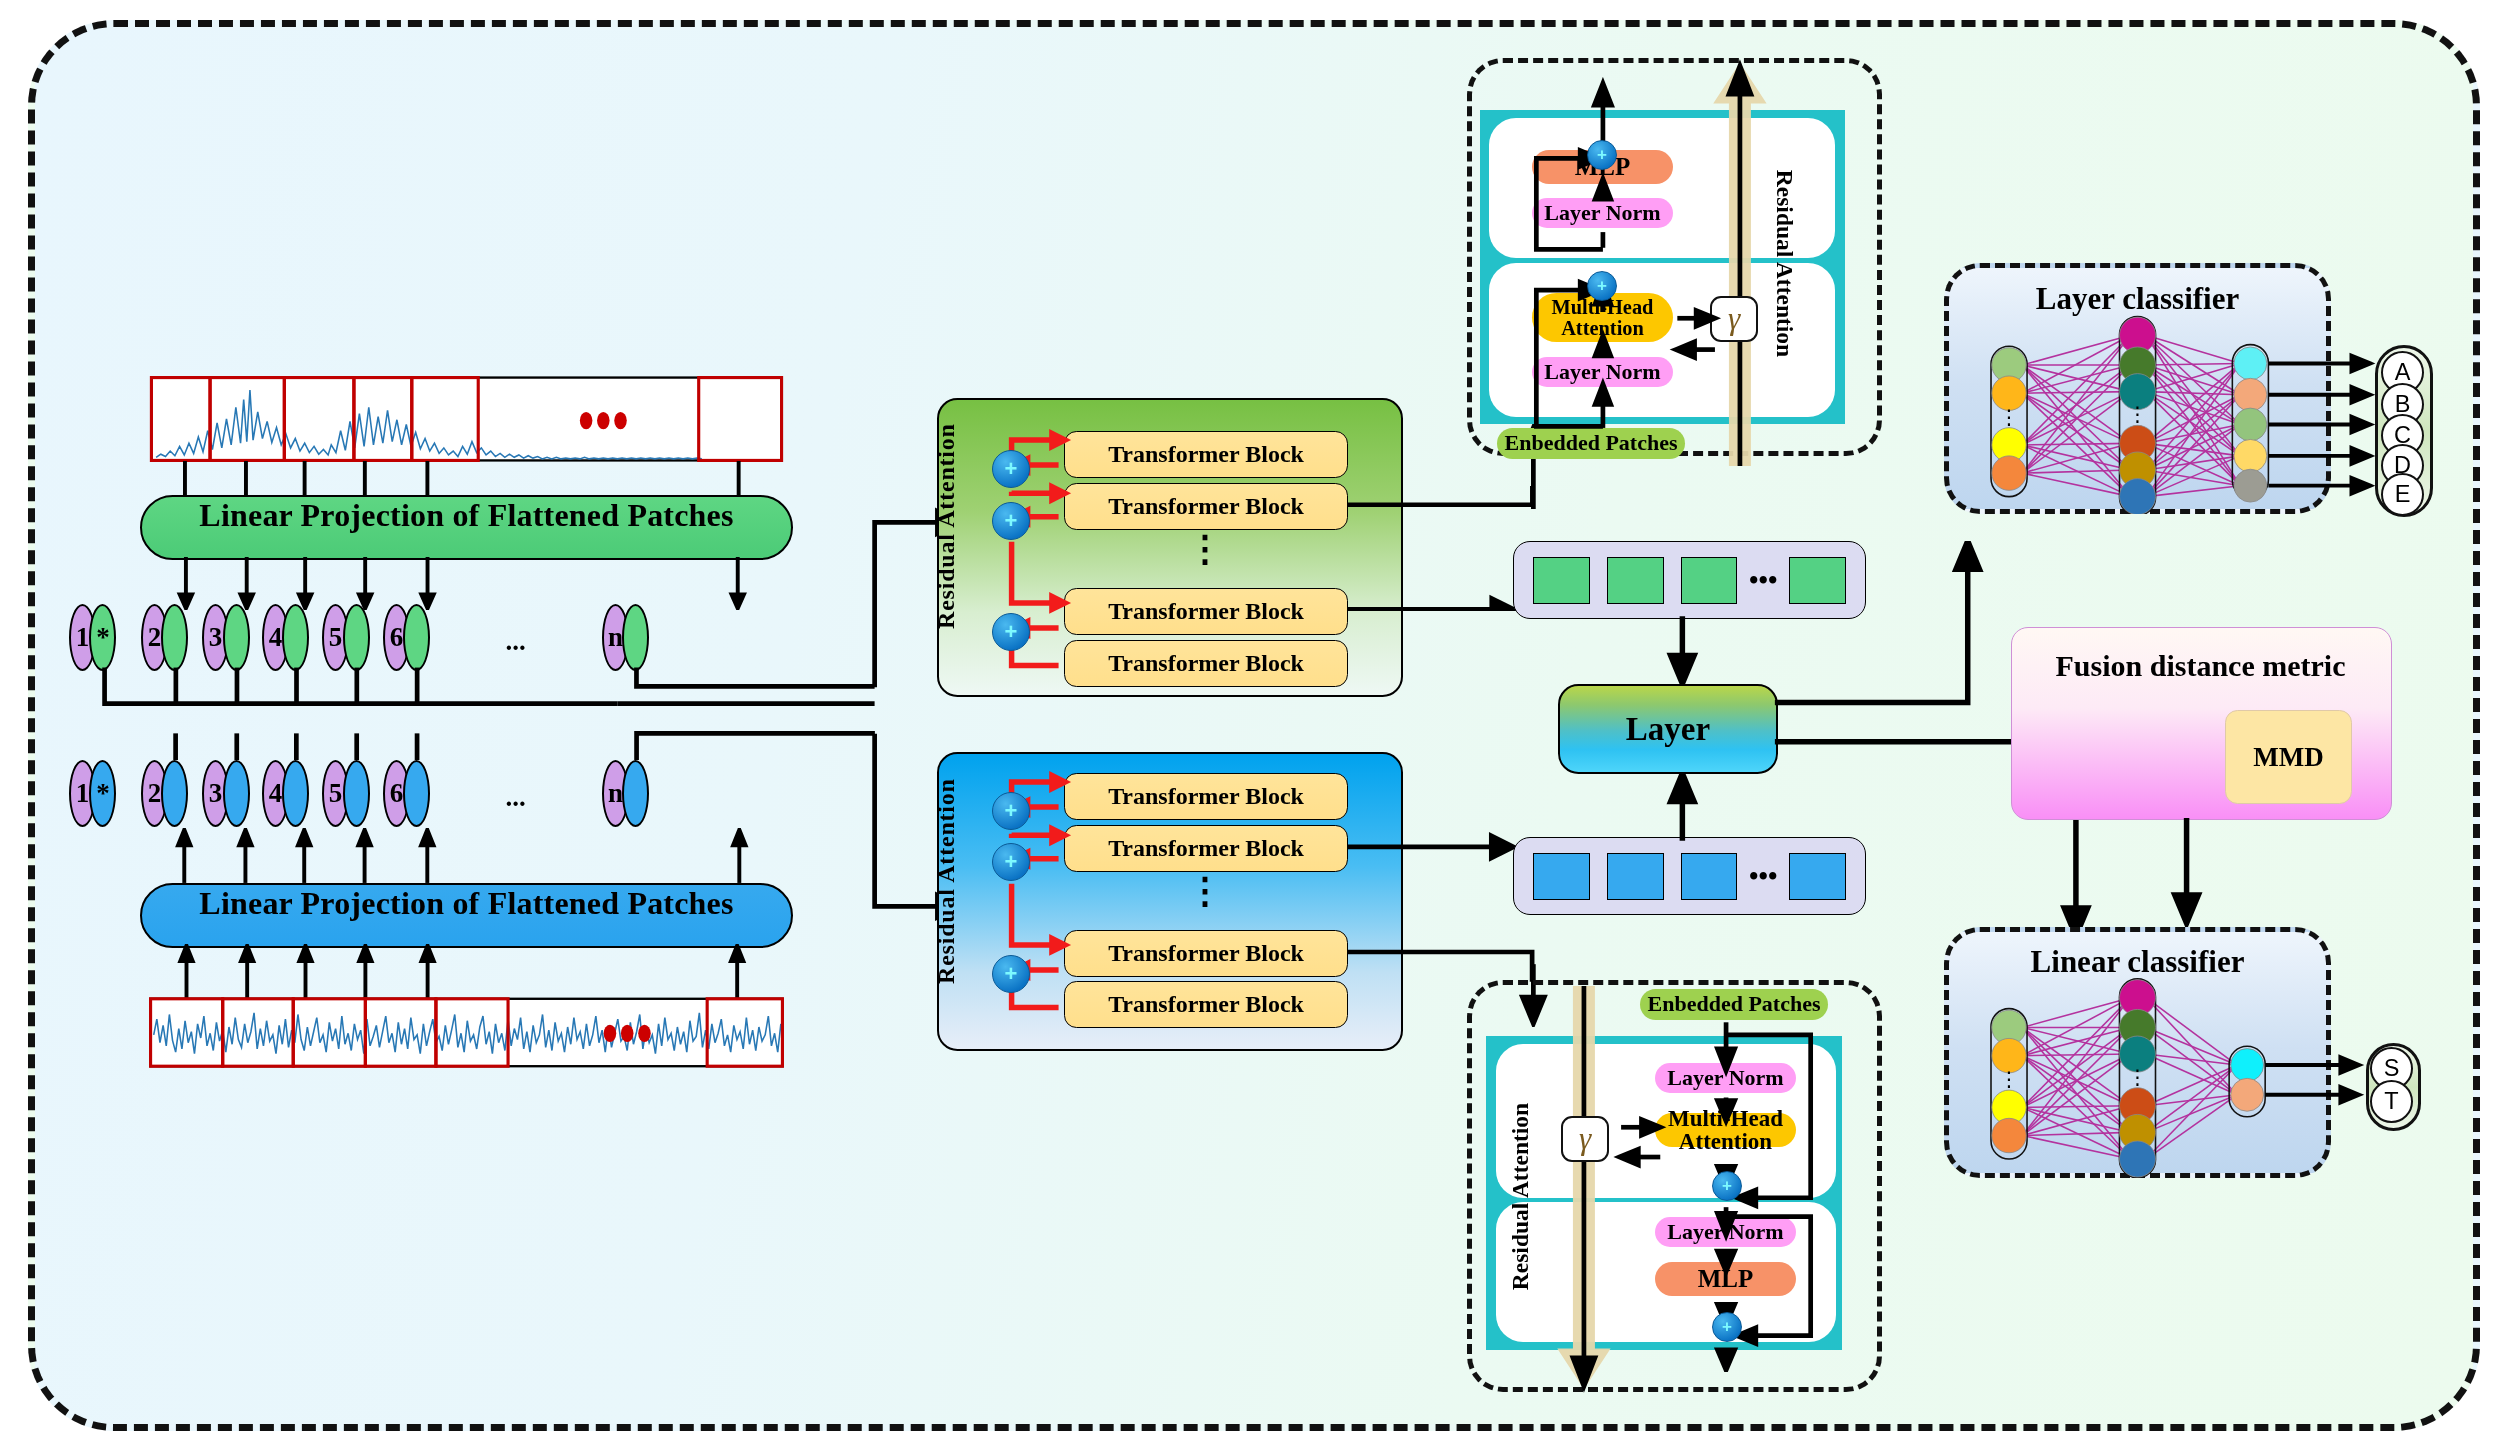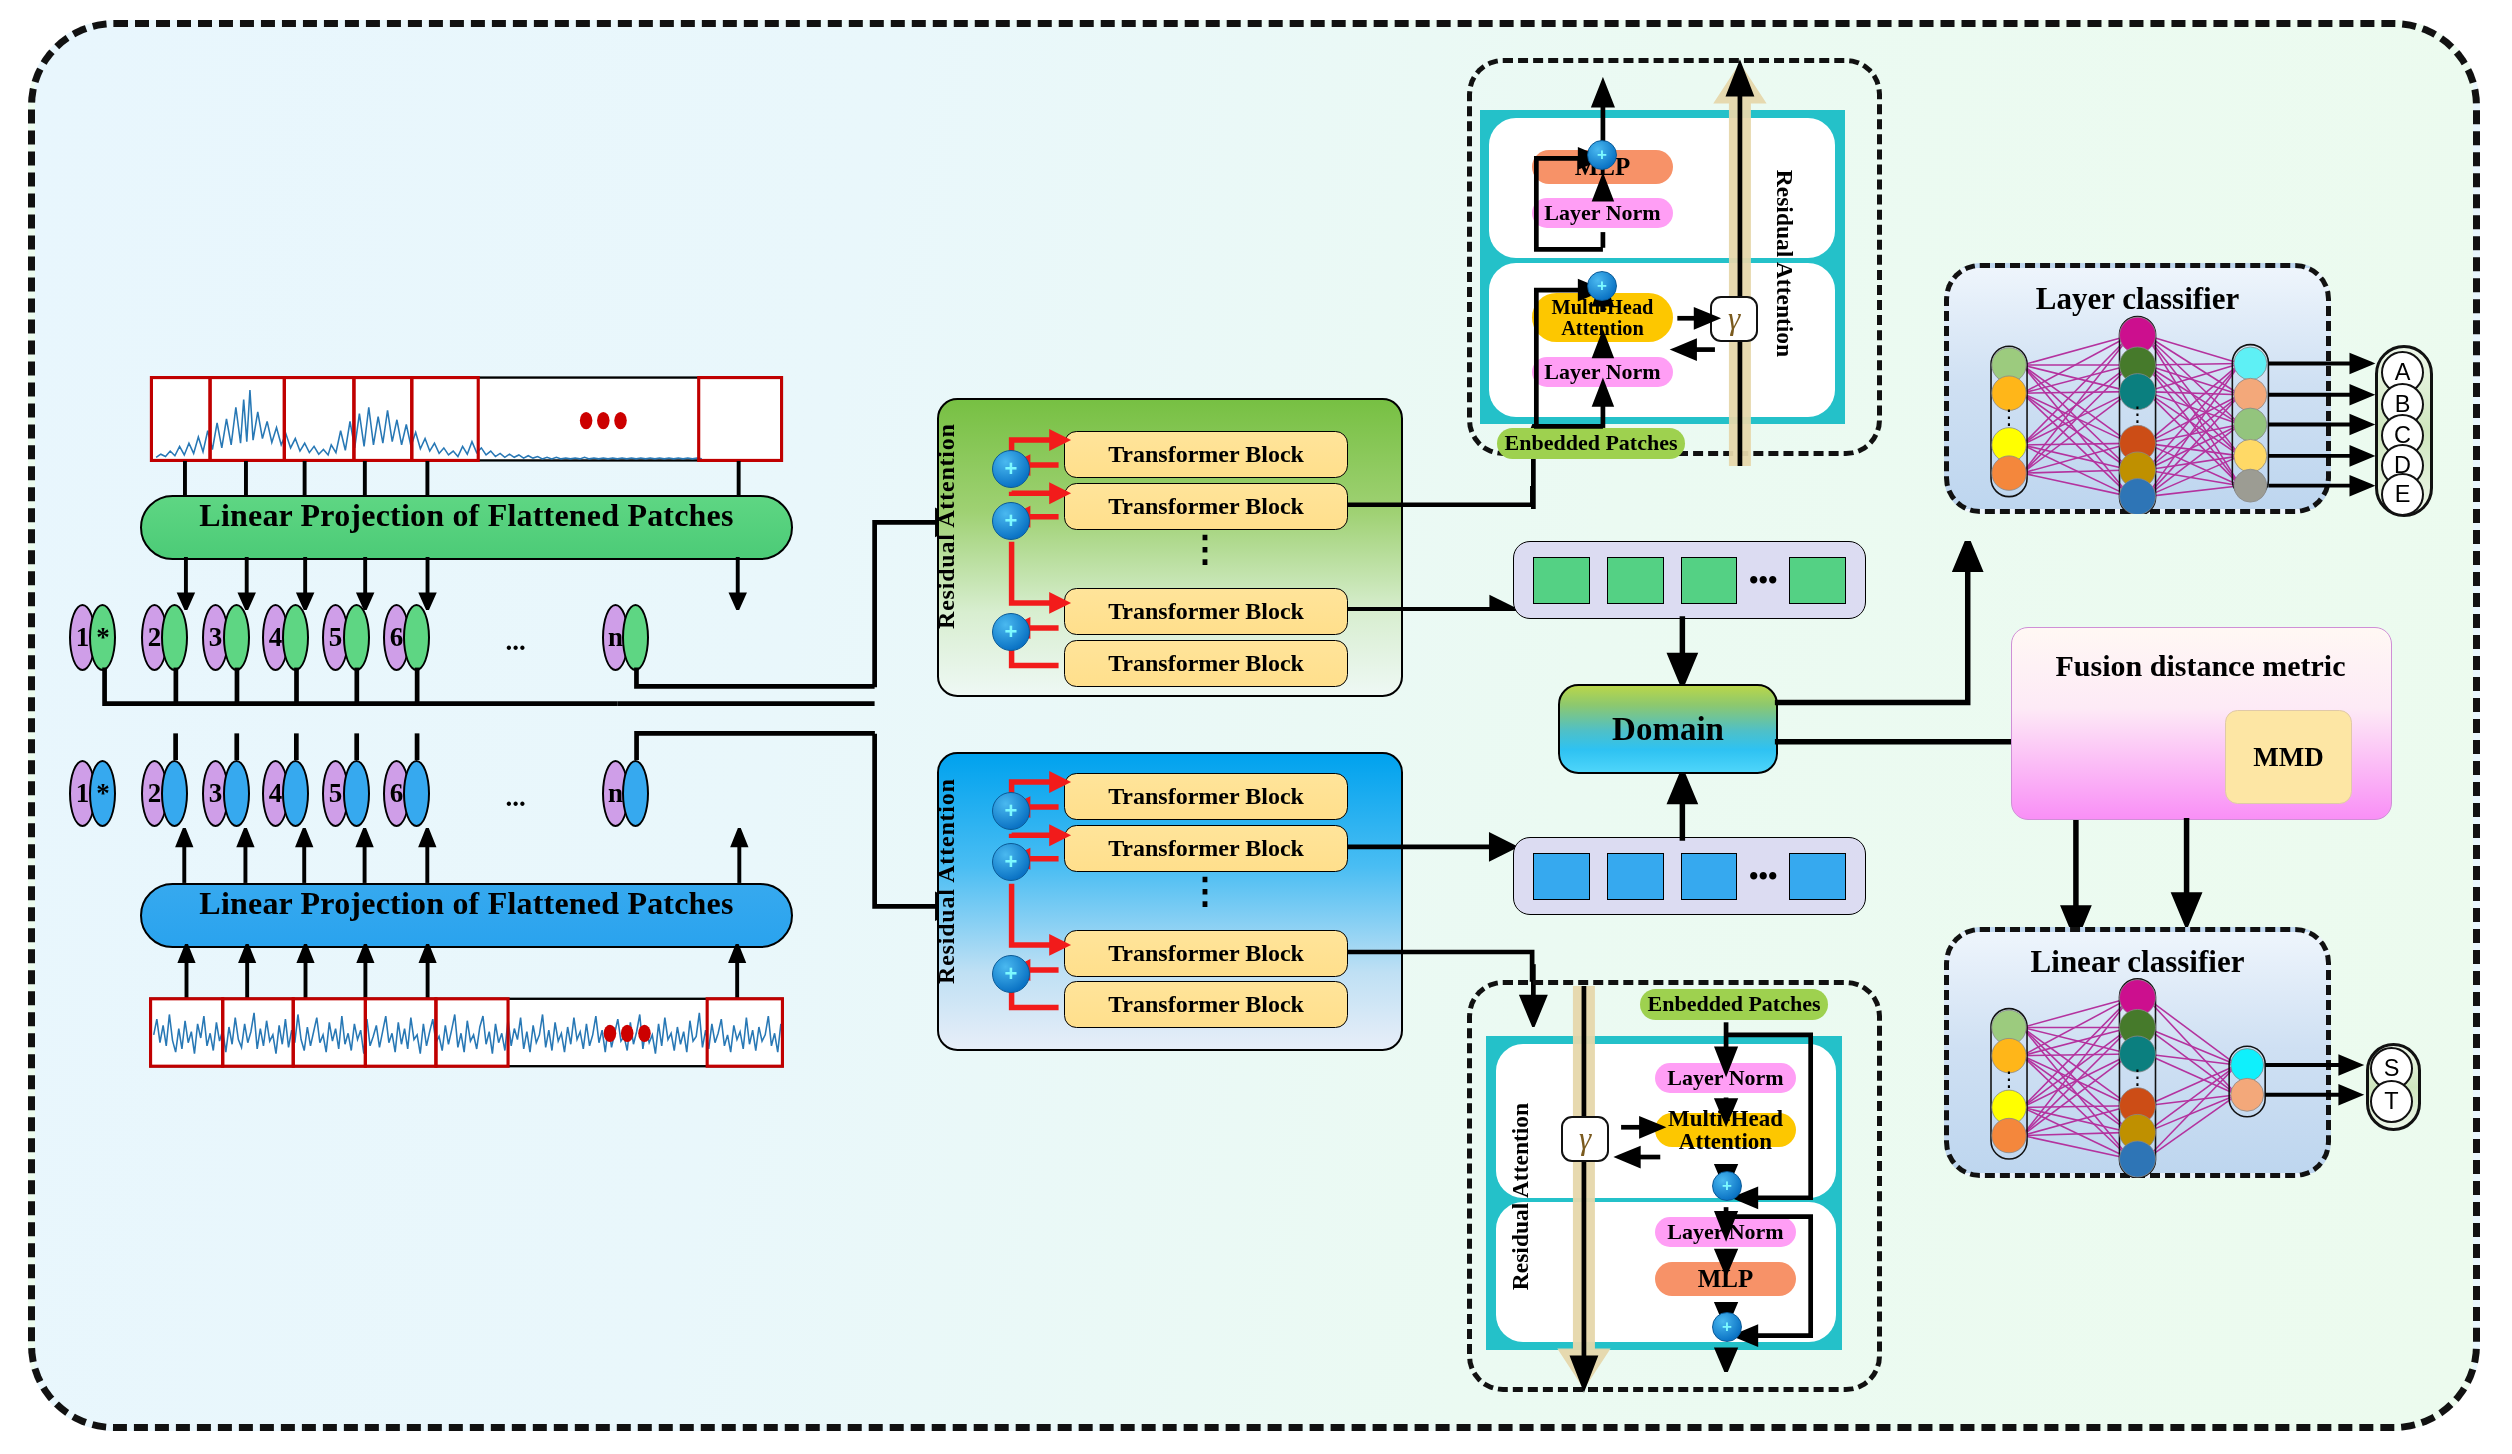--- a/index.html
+++ b/index.html
@@ -498,21 +498,21 @@
     </g>
   </svg>
   <svg class="abs" style="left:1662px;top:770px;" width="47" height="71" viewBox="0 0 60 90">
     <g stroke="#000" stroke-width="7" fill="#000">
       <line x1="26" y1="90" x2="26" y2="36"></line>
         <polygon points="26,4 11,40 41,40"></polygon>
     </g>
   </svg>
 
   <div class="abs" id="fusion" style="left:1558px;top:684px;width:216px;height:86px;">
-    <span>Domain</span>
+    <span>Layer</span>
   </div>
 
   <svg class="abs" style="left:1770px;top:541px;" width="408" height="439" viewBox="0 0 520 560">
     <g stroke="#000" stroke-width="7" fill="#000">
       <path d="M6,206 L252,206 L252,28" fill="none"></path>
       <polygon points="252,0 237,36 267,36"></polygon>
       <path d="M6,256 L390,256 L390,474" fill="none"></path>
       <polygon points="390,504 375,468 405,468"></polygon>
     </g>
   </svg>

